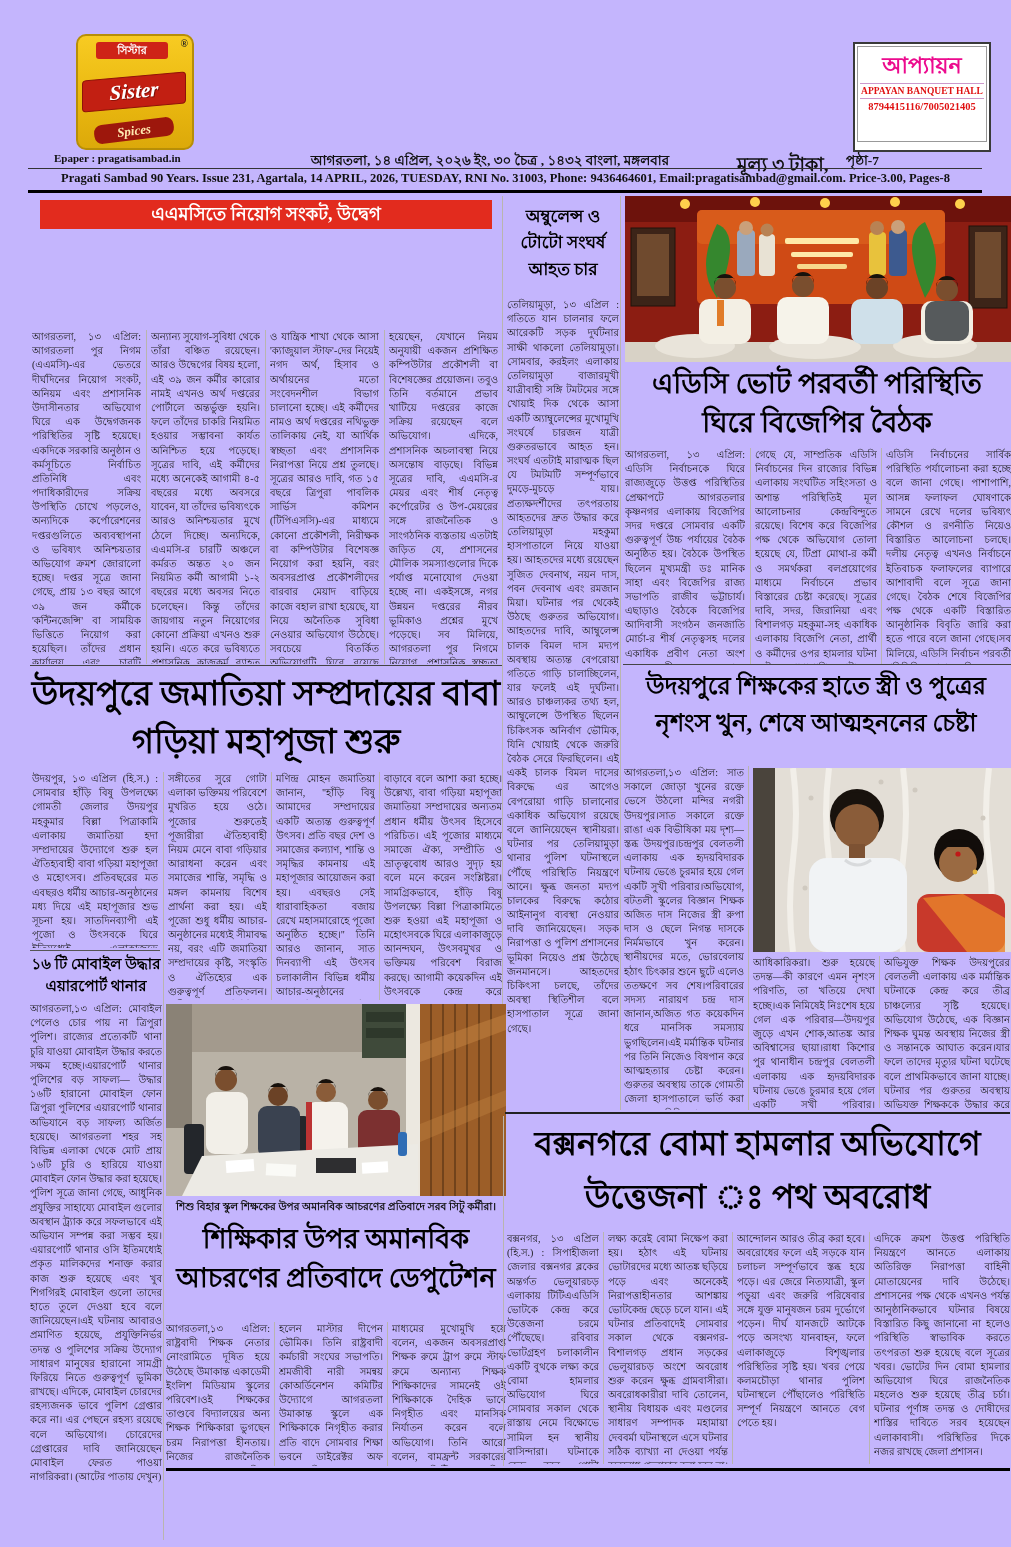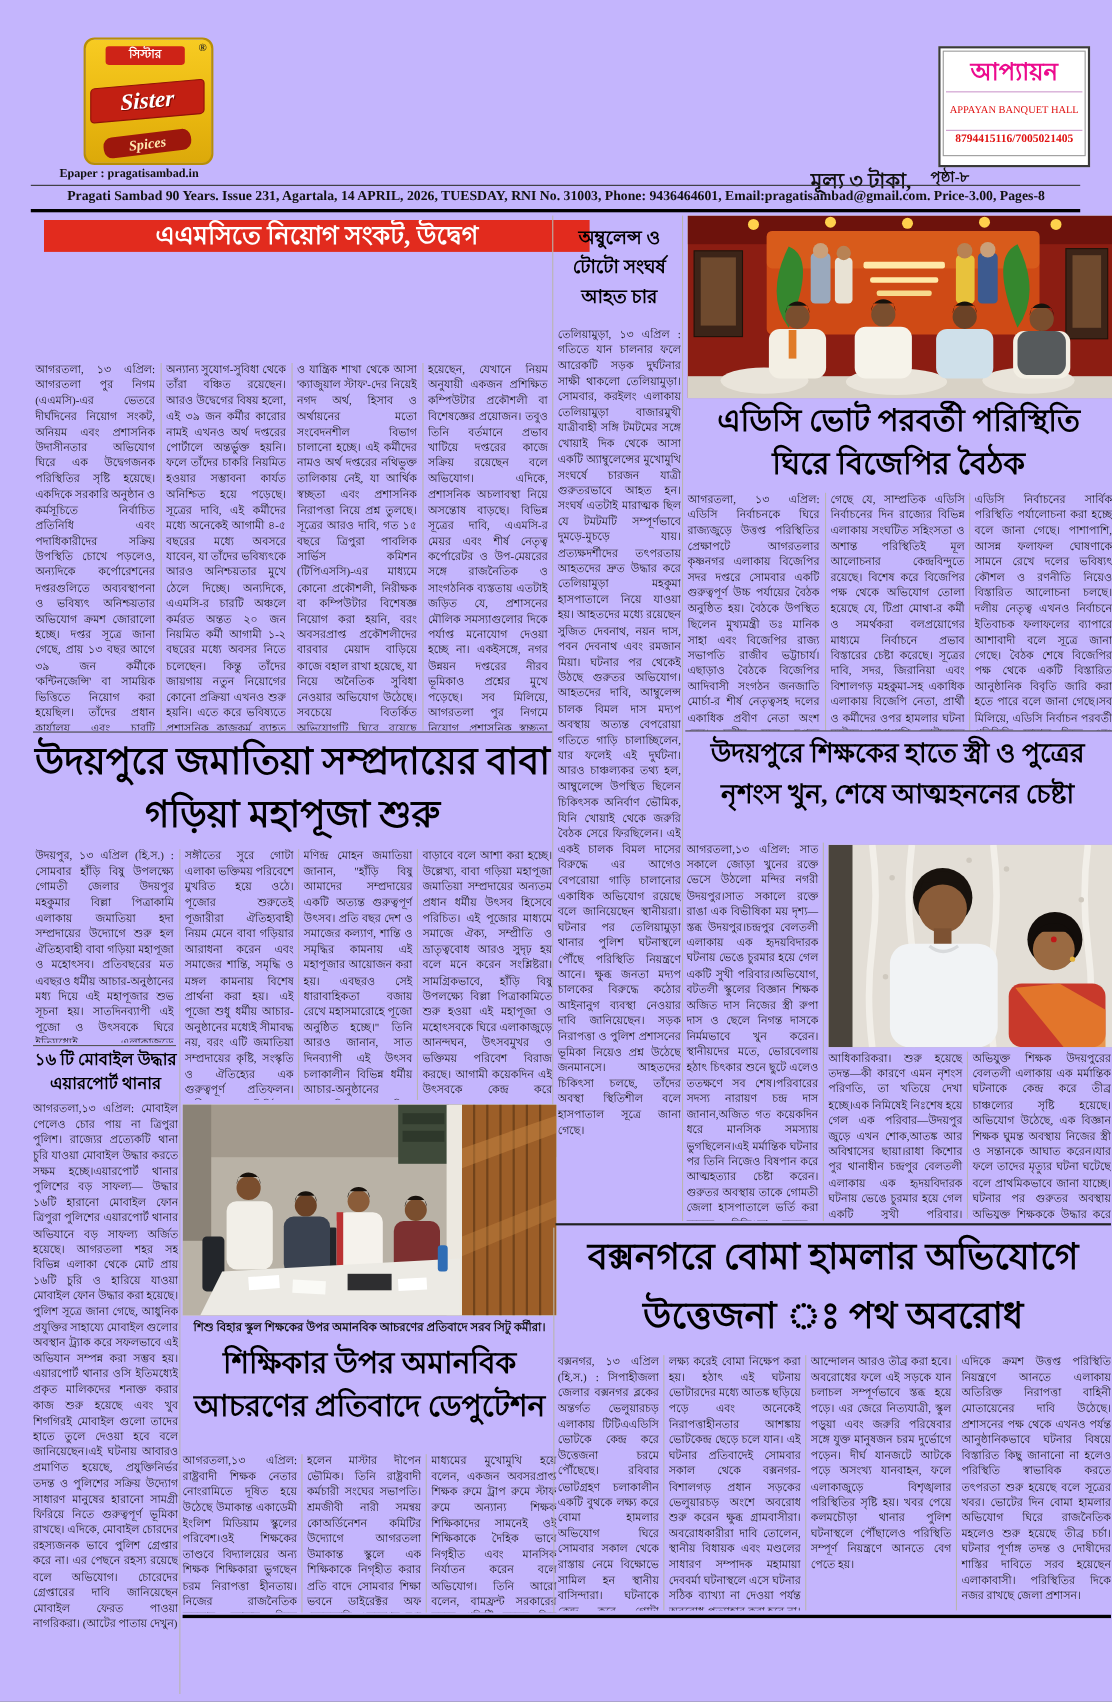--- a/index.html
+++ b/index.html
@@ -28,42 +28,43 @@
   .epaper{position:absolute;left:54px;top:152px;width:180px;font-size:11px;font-weight:700;}
   .paper-title{position:absolute;left:222px;top:34px;width:580px;height:112px;font-weight:800;
             font-size:72px;line-height:112px;text-align:center;color:#000;white-space:nowrap;overflow:hidden;}
   .dateline{position:absolute;left:255px;top:150px;width:470px;text-align:center;font-size:13.5px;font-weight:700;}
   .price-lbl{position:absolute;left:737px;top:150px;font-size:19px;font-weight:700;}
   .pages-lbl{position:absolute;left:846px;top:150px;font-size:13.5px;font-weight:700;}
   .ad-box{position:absolute;left:853px;top:42px;width:130px;height:102px;border:2px solid #3a3a3a;
           background:#fff;padding:2px;}
   .ad-inner{border:1px solid #999;height:94px;text-align:center;overflow:hidden;}
   .ad-title{color:#ec0b8e;font-weight:800;font-size:22px;line-height:30px;margin-top:4px;}
-  .ad-name{color:#e01212;font-weight:400;font-size:9.5px;border-top:1px solid #c9c;border-bottom:1px solid #c9c;
-           padding:12px 0;margin:2px 2px;}
+  .ad-name{color:#e01212;font-weight:700;font-size:9.5px;border-top:1px solid #c9c;border-bottom:1px solid #c9c;
+           padding:2px 0;margin:2px 2px;}
   .ad-phone{color:#e01212;font-weight:700;font-size:10.5px;}
   .info-line{position:absolute;top:171px;left:0;width:1011px;text-align:center;font-size:12.5px;font-weight:700;}
-  .kicker{position:absolute;left:40px;top:200px;width:496px;height:29px;background:#e22b1e;color:#fff;
-          font-weight:700;font-size:23px;text-align:center;line-height:29px;overflow:hidden;}
+  .kicker{position:absolute;left:40px;top:200px;width:452px;height:29px;background:#e22b1e;color:#fff;
+          font-weight:700;font-size:18px;text-align:center;line-height:29px;overflow:hidden;}
   .caption{position:absolute;font-size:10.5px;font-weight:700;text-align:center;overflow:hidden;}
 </style>
 </head>
 <body>
 
 <div class="page">
 
   <div class="logo-box">
     <div class="logo-ribbon-top">সিস্টার</div>
     <div class="logo-reg">®</div>
     <div class="logo-name">Sister</div>
     <div class="logo-sub">Spices</div>
   </div>
   <div class="epaper">Epaper : pragatisambad.in</div>
+  <div class="dateline">আগরতলা,  ১৪ এপ্রিল, ২০২৬ ইং,  ৩০ চৈত্র ,  ১৪৩২ বাংলা, মঙ্গলবার</div>
   <div class="price-lbl">মূল্য ৩ টাকা,</div>
-  <div class="pages-lbl">পৃষ্ঠা-৮</div>
+  <div class="pages-lbl">পৃষ্ঠা-7</div>
 
   <div class="ad-box">
     <div class="ad-inner">
       <div class="ad-title">আপ্যায়ন</div>
       <div class="ad-name">APPAYAN BANQUET HALL</div>
       <div class="ad-phone">8794415116/7005021405</div>
     </div>
   </div>
 
   <div class="hr" style="top:168px;left:28px;width:954px;height:1px;background:#333;"></div>

